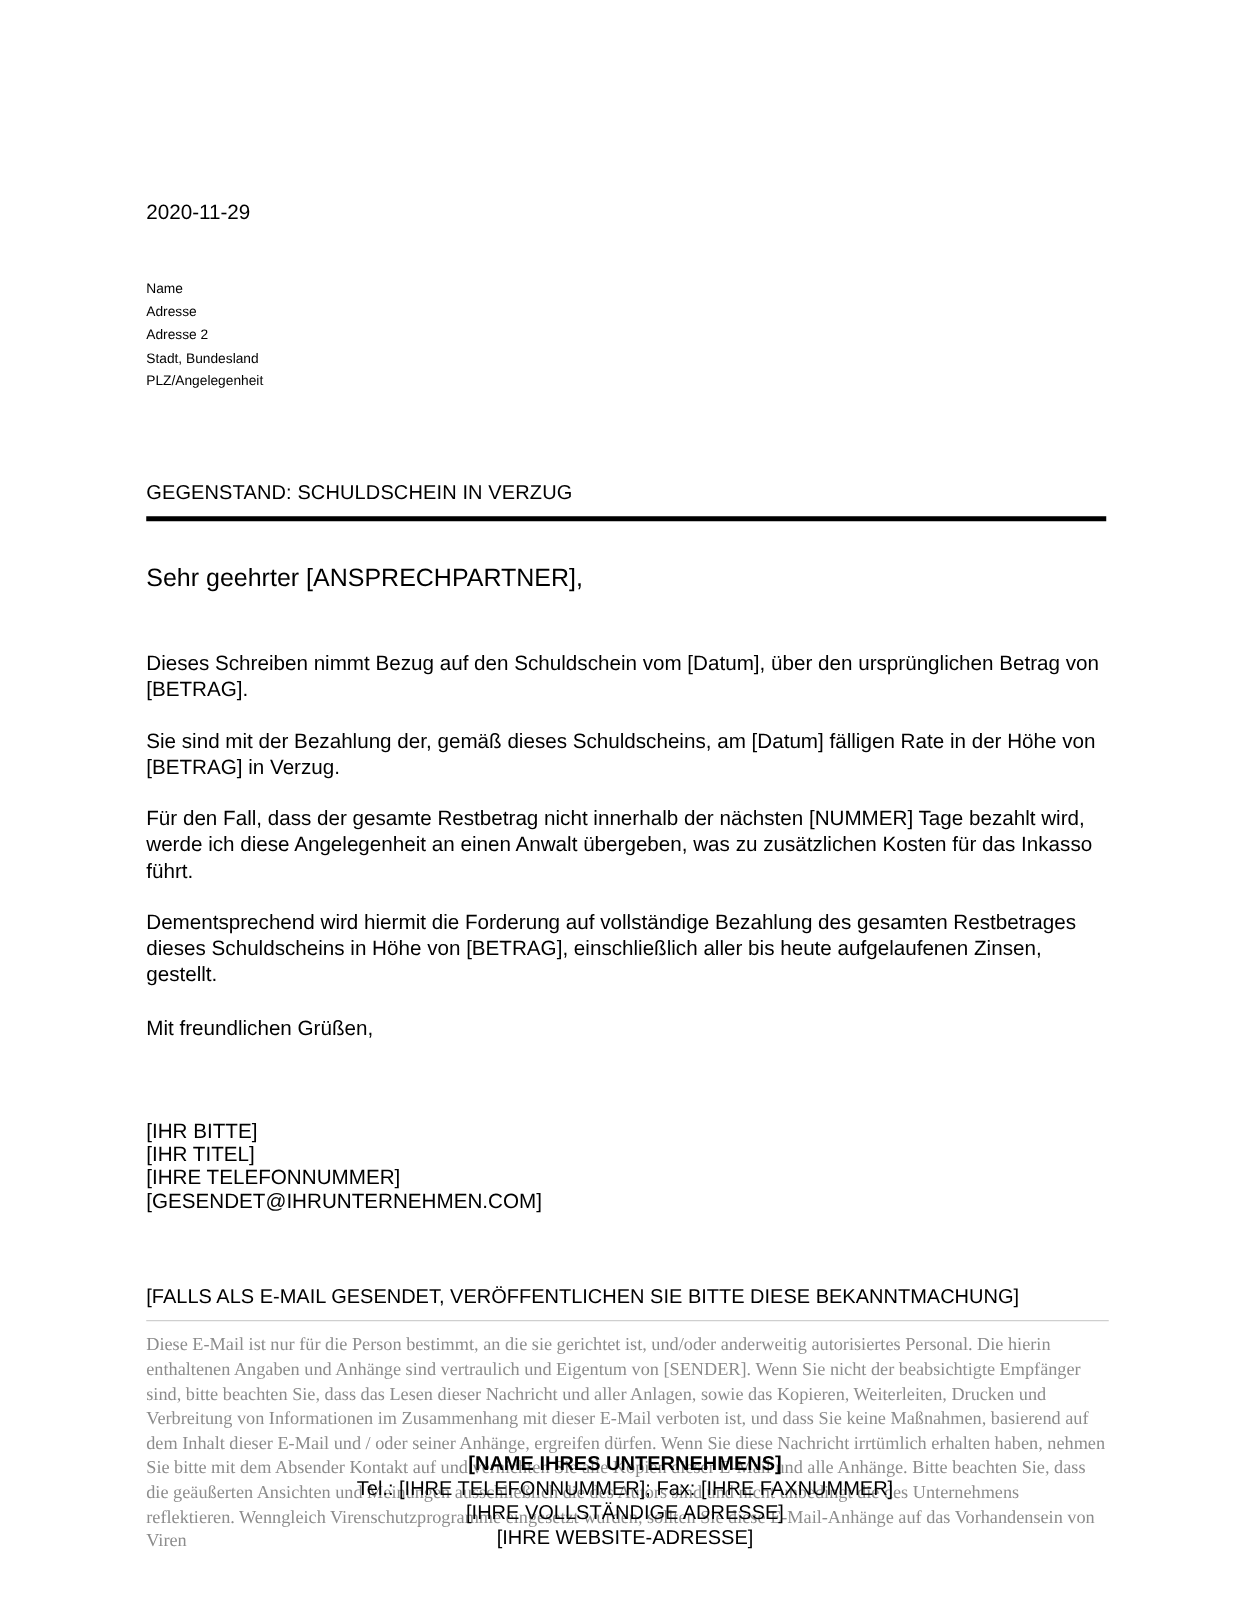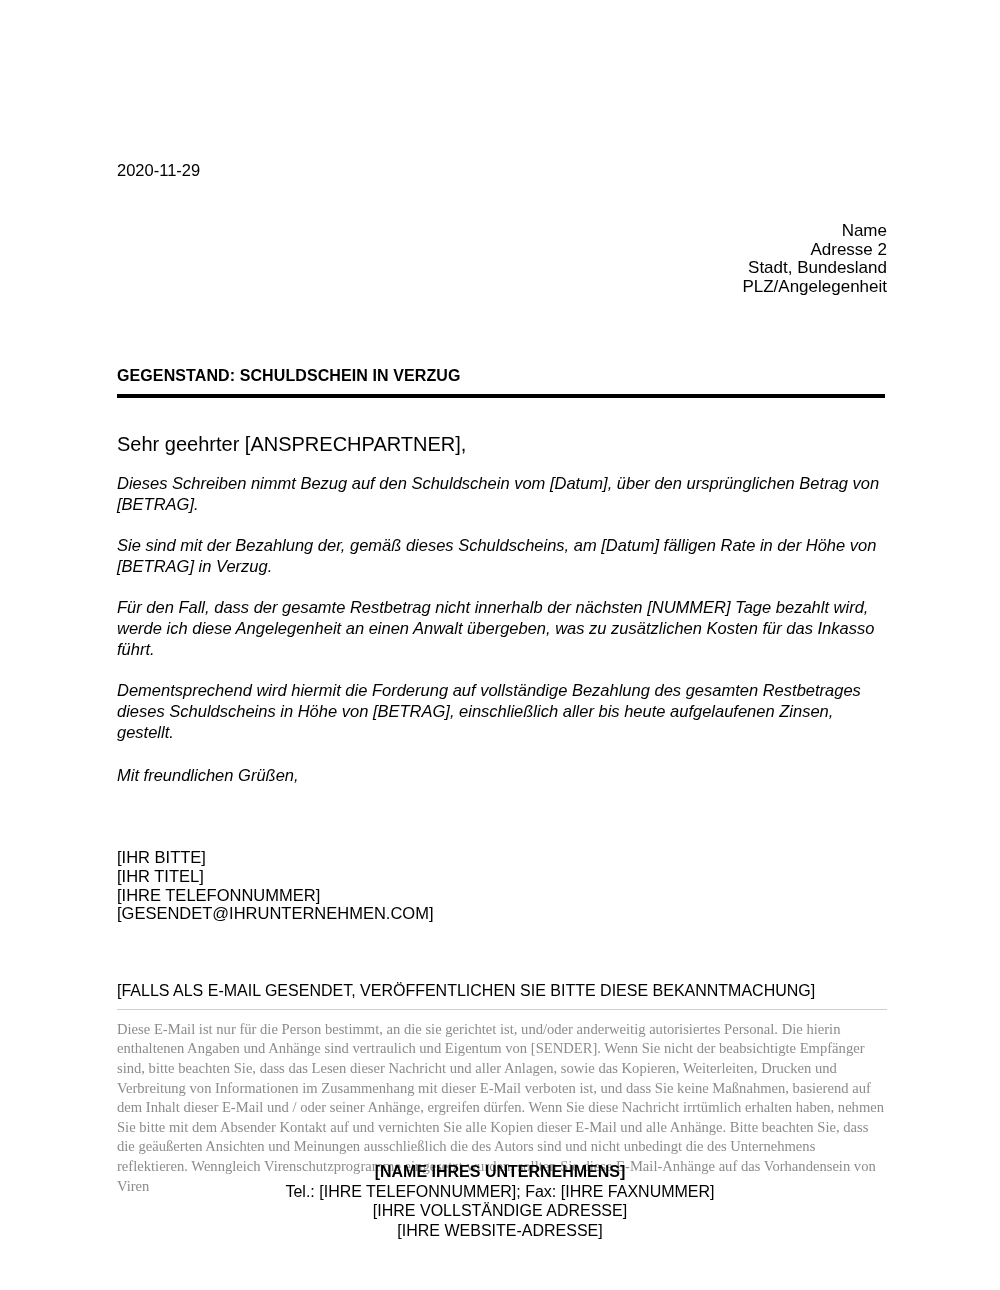--- a/index.html
+++ b/index.html
@@ -33,52 +33,50 @@
     font-size: 16.5px;
     line-height: 20px;
     margin: 0 0 42px 0;
   }
 
   
   .address-block {
     margin: 0 0 70px 0;
   }
   .address-line {
-    font-size: 17px;
+    font-size: 11px;
     line-height: 18.6px;
     white-space: pre;
-    text-align: right;
   }
 
   
   .subject {
     font-size: 16px;
-    font-weight: bold;
+    font-weight: normal;
     line-height: 20px;
     letter-spacing: 0.1px;
     margin: 0;
   }
   .rule-thick {
     width: 768px;
     height: 4px;
     background: #000000;
     margin: 8px 0 0 0;
   }
 
   
   .salutation {
     font-size: 20px;
     line-height: 20px;
     margin: 36px 0 0 0;
   }
 
   
   .body-block {
-    margin-top: 19px;
-    font-style: italic;
+    margin-top: 48px;
   }
   .para {
     font-size: 16.5px;
     line-height: 21px;
     margin: 0 0 20px 0;
     text-align: left;
   }
   .para:last-child {
     margin-bottom: 0;
   }
@@ -141,20 +139,21 @@
 <body>
 
 <div class="page">
 
   <div class="content">
 
     <div class="date-line">2020-11-29</div>
 
     <div class="address-block">
       <div class="address-line">Name</div>
+      <div class="address-line">Adresse</div>
       <div class="address-line">Adresse 2</div>
       <div class="address-line">Stadt, Bundesland</div>
       <div class="address-line">PLZ/Angelegenheit</div>
     </div>
 
     <div class="subject">GEGENSTAND: SCHULDSCHEIN IN VERZUG</div>
     <div class="rule-thick"></div>
 
     <div class="salutation">Sehr geehrter [ANSPRECHPARTNER],</div>
 

